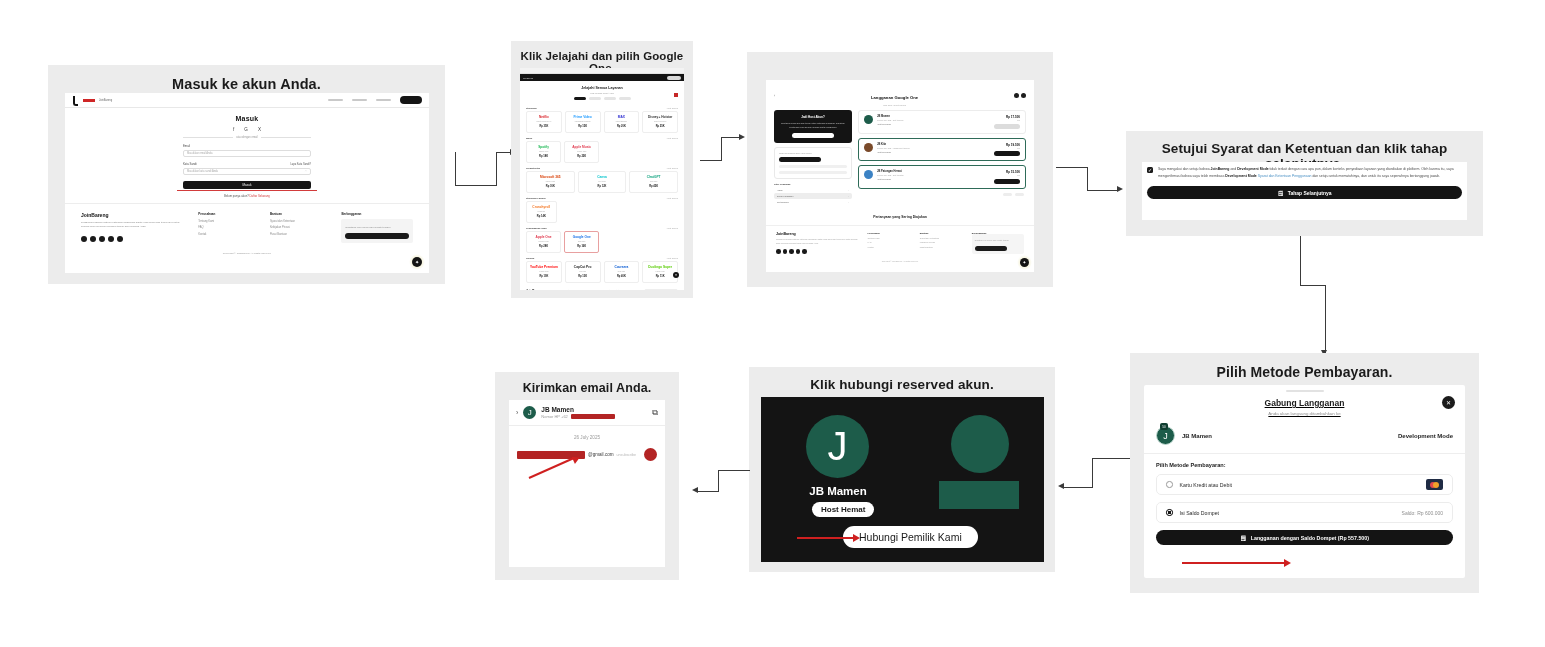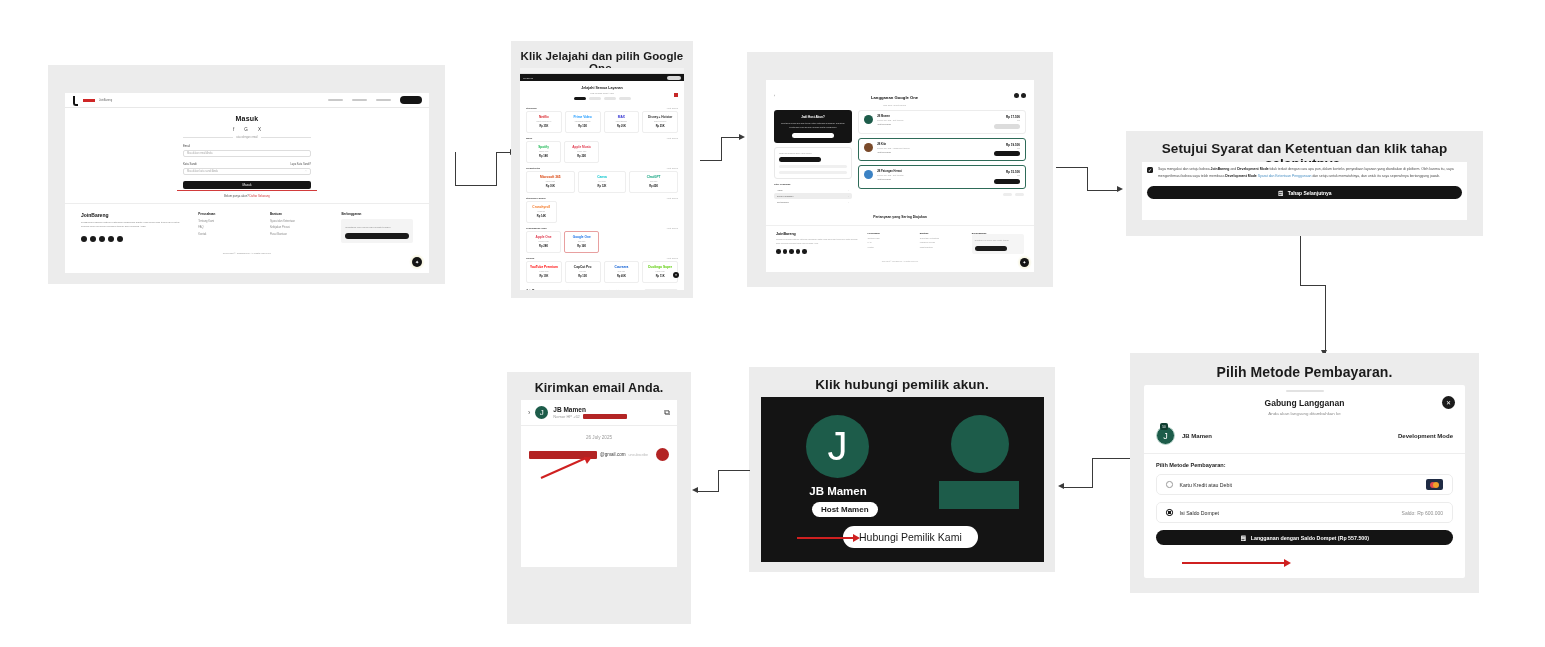--- a/index.html
+++ b/index.html
@@ -194,21 +194,21 @@
   .p4-btn { margin: 7px 5px 0; height: 13px; background: #141414; border-radius: 7px;
             display:flex; align-items:center; justify-content:center; gap:4px;
             color:#fff; font-size: 5px; font-weight: bold; }
   .p4-btn .ic { font-size: 5px; }
 
   
   #p5 { left: 1130px; top: 353px; width: 349px; height: 240px; }
   #p5 .panel-title { font-size: 14px; padding-top: 11px; }
   #p5 .shot { position:absolute; left: 14px; top: 32px; width: 321px; height: 193px; border-radius:2px;}
   .p5-grab { width: 38px; height: 2px; background: #e2e2e2; border-radius:1px; margin: 5px auto 0;}
-  .p5-head { position: relative; text-align:center; padding: 6px 0 4px; }
+  .p5-head { position: relative; text-align:center; padding: 6px 0 4px; text-decoration: underline; }
   .p5-head h3 { font-size: 8.5px; color:#1b1b1b; font-weight: bold;}
   .p5-head p { font-size: 4.4px; color:#8d8d8d; margin-top: 3px;}
   .p5-close { position:absolute; right: 10px; top: 4px; width: 13px; height: 13px; border-radius: 50%;
               background:#1b1b1b; color:#fff; font-size: 6px; display:flex; align-items:center; justify-content:center;}
   .p5-acct { display:flex; align-items:center; gap: 7px; padding: 6px 12px 8px;
              border-bottom:.7px solid #eee; }
   .p5-ava { width: 19px; height: 19px; border-radius: 50%; background: #1d5c4a; color:#fff;
             display:flex; align-items:center; justify-content:center; font-size: 9px;
             border: 1.5px solid #bfd8d0; position:relative; flex-shrink:0;}
   .p5-badge { position:absolute; top:-4px; left: 3px; width: 8px; height: 7px; border-radius: 2px;
@@ -247,21 +247,21 @@
   .p6-blk1 { position:absolute; right: 35px; top: 18px; width: 58px; height: 58px; border-radius:50%;
              background:#1d5c4a;}
   .p6-blk2 { position:absolute; right: 25px; top: 84px; width: 80px; height: 28px; background:#1d5c4a;}
   .p6-cta { position:absolute; left: 82px; bottom: 14px; background:#fff; border-radius: 13px;
             padding: 5px 16px; font-size: 10.5px; color:#1a1a1a; }
   .p6-arrow { position:absolute; left: 36px; bottom: 23px; width: 60px; height: 2px; background:#cf2020;}
   .p6-arrowhead { position:absolute; left: 92px; bottom: 20px; width:0;height:0;
             border-top:4px solid transparent;border-bottom:4px solid transparent;border-left:7px solid #cf2020;}
 
   
-  #p7 { left: 507px; top: 372px; width: 184px; height: 252px; }
+  #p7 { left: 495px; top: 372px; width: 184px; height: 208px; }
   #p7 .panel-title { font-size: 12.5px; padding-top: 9px; }
   #p7 .shot { position:absolute; left: 14px; top: 28px; width: 156px; height: 167px; }
   .p7-head { display:flex; align-items:center; gap: 5px; padding: 6px 7px;
              border-bottom:.7px solid #ededed; }
   .p7-chev { font-size: 7px; color:#555; }
   .p7-ava { width: 13px; height: 13px; border-radius:50%; background:#1d5c4a; color:#fff;
             font-size: 8px; display:flex; align-items:center; justify-content:center; flex-shrink:0;}
   .p7-meta .nm { font-size: 6.5px; font-weight:bold; color:#1b1b1b;}
   .p7-meta .sub { font-size: 4px; color:#9c9c9c; margin-top:1px; display:flex; align-items:center; gap:3px;}
   .p7-red { display:inline-block; height: 5px; background:#b32424; border-radius:1px;}
@@ -276,20 +276,21 @@
   .p7-arrowhead { position:absolute; left: 64px; top: 55px; width:0;height:0;
               border-top:4px solid transparent;border-bottom:4px solid transparent;border-left:7px solid #cf2020;
               transform: rotate(-24deg);}
 </style>
 </head>
 <body>
 
 <div id="canvas">
 
   <div class="panel" id="p1">
+    <div class="panel-title">Masuk ke akun Anda.</div>
     <div class="shot">
 
       <div class="p1-nav">
         <span class="p1-logo"></span>
         <span class="p1-redbar"></span>
         <span class="p1-tiny">JoinBareng</span>
         <span class="p1-nav-right">
           <i class="p1-navlink"></i>
           <i class="p1-navlink"></i>
           <i class="p1-navlink"></i>
@@ -773,27 +774,27 @@
   </div>
 
   <div class="conn" style="left:1058px; top:458px; width:72px; height:32px;">
     <i class="h" style="left:34px; top:0; width:38px;"></i>
     <i class="v" style="left:34px; top:0; height:30px;"></i>
     <i class="h" style="left:6px; top:28.6px; width:29px;"></i>
     <span class="arrow-l" style="left:0; top:25.4px;"></span>
   </div>
 
   <div class="panel" id="p6">
-    <div class="panel-title">Klik hubungi pemilik akun.</div>
+    <div class="panel-title">Klik hubungi reserved akun.</div>
     <div class="shot">
       <div class="p6-ava">
         <span>J</span>
       </div>
       <div class="p6-name">JB Mamen</div>
-      <div class="p6-host">Host Mamen</div>
+      <div class="p6-host">Host Hemat</div>
       <div class="p6-blk1"></div>
       <div class="p6-blk2"></div>
       <div class="p6-cta">Hubungi Pemilik Kami</div>
       <div class="p6-arrow"></div>
       <div class="p6-arrowhead"></div>
     </div>
   </div>
 
   <div class="conn" style="left:692px; top:470px; width:58px; height:24px;">
     <i class="h" style="left:26px; top:0; width:32px;"></i>

